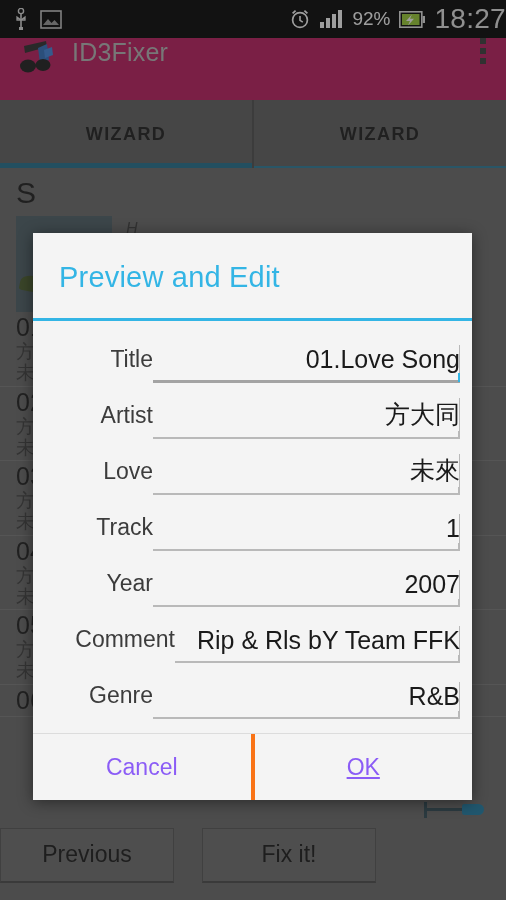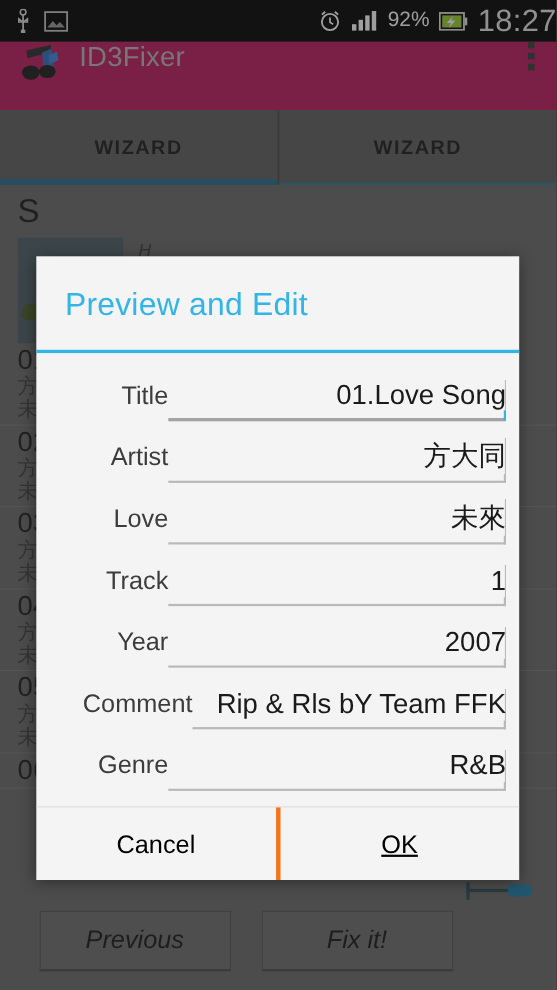--- a/index.html
+++ b/index.html
@@ -74,21 +74,21 @@
 
   
   #scrollind { position: absolute; right: 22px; top: 634px; width: 60px; height: 18px; }
   #scrollind .stem { position: absolute; left: 0; top: 6px; width: 42px; height: 3px; background: #2e4a55; }
   #scrollind .cap { position: absolute; left: 0; top: 0; width: 3px; height: 16px; background: #2e4a55; }
   #scrollind .thumb { position: absolute; left: 38px; top: 2px; width: 22px; height: 11px; background: #1d7fa8; border-radius: 3px 7px 7px 3px; }
 
   
   #bottombar {
     position: absolute; left: 0; bottom: 0; width: 447px; height: 90px;
-    display: flex; align-items: center; justify-content: center; gap: 28px; font-style: italic;
+    display: flex; align-items: center; gap: 28px;
   }
   .bigbtn {
     width: 174px; height: 55px; background: #6e6e6e;
     border: 1px solid #545454; border-bottom: 2px solid #4a4a4a;
     display: flex; align-items: center; justify-content: center;
     font-size: 23px; color: #161616;
   }
 
   
   #scrim { position: absolute; inset: 0; background: rgba(40,40,40,0.45); }
@@ -115,21 +115,21 @@
   }
   .field .inp::before {
     content: ""; position: absolute; right: 0; bottom: -2px; width: 2px; height: 8px; background: #b9b9b9;
   }
   .field .inp.focused { border-bottom: 3px solid #a3a3a3; }
   .field .inp.focused::before { background: #33b5e5; height: 9px; }
   #dlg-btn-rule { height: 1px; background: #dcdcdc; margin-top: 14px; }
   #dlg-buttons { display: flex; height: 66px; }
   .dlgbtn {
     flex: 1; display: flex; align-items: center; justify-content: center;
-    font-size: 23px; color: #000000;
+    font-size: 23px; color: #8b5cf6;
   }
   .dlgbtn + .dlgbtn { border-left: 4px solid #f97316; text-decoration: underline; }
 </style>
 </head>
 <body>
 
 <div id="screen">
 
   <div id="statusbar">
     <div class="sb-left">

